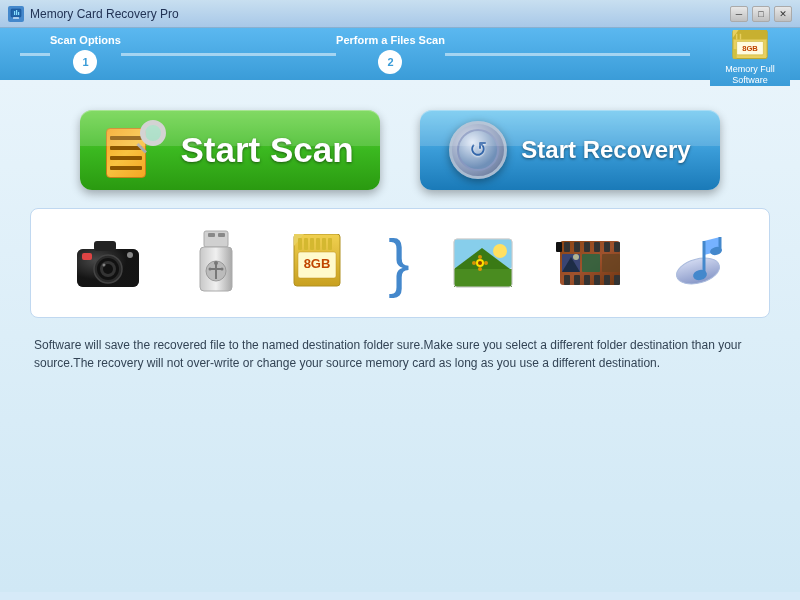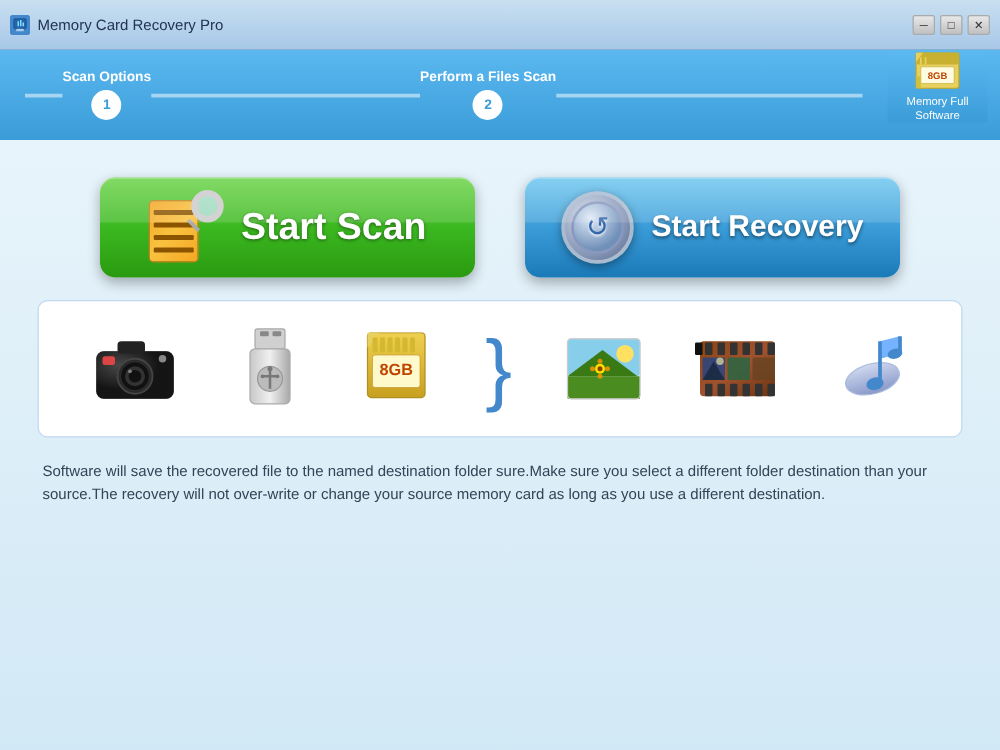--- a/index.html
+++ b/index.html
@@ -7,21 +7,21 @@
       width: 800px;
       height: 600px;
       overflow: hidden;
       font-family: Arial, sans-serif;
       background: #d6eaf8;
     }
 
     
     .title-bar {
       background: linear-gradient(to bottom, #c8dff0, #a8c8e8);
-      height: 40px;
+      height: 28px;
       display: flex;
       align-items: center;
       padding: 0 8px;
       border-bottom: 1px solid #8ab0d0;
     }
     .title-bar-icon {
       width: 16px;
       height: 16px;
       margin-right: 6px;
       background: #4488cc;
@@ -45,21 +45,21 @@
       border-radius: 2px;
       display: flex; align-items: center; justify-content: center;
       font-size: 9px;
       cursor: pointer;
       color: #333;
     }
 
     
     .step-bar {
       background: linear-gradient(to bottom, #5bb8f0, #3a9cd8);
-      height: 72px;
+      height: 52px;
       display: flex;
       align-items: center;
       padding: 0 20px;
       position: relative;
     }
     .step-bar-logo {
       position: absolute;
       right: 10px;
       top: 2px;
       width: 80px;
@@ -151,21 +151,21 @@
     }
     .scan-btn::after {
       content: '';
       position: absolute;
       top: 0; left: 0; right: 0;
       height: 45%;
       background: rgba(255,255,255,0.15);
       border-radius: 12px 12px 0 0;
     }
     .scan-btn-text {
-      font-size: 30px;
+      font-size: 35px;
       font-weight: bold;
       color: white;
       text-shadow: 0 1px 3px rgba(0,0,0,0.5);
     }
 
     .resume-btn {
       background: linear-gradient(to bottom, #70c8f0, #3a9cd8, #1a7ab8);
       border: none;
       border-radius: 12px;
       width: 300px;

